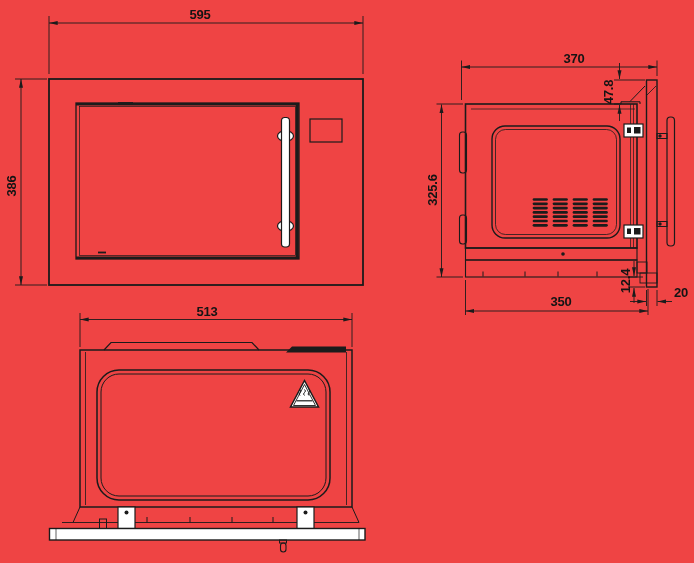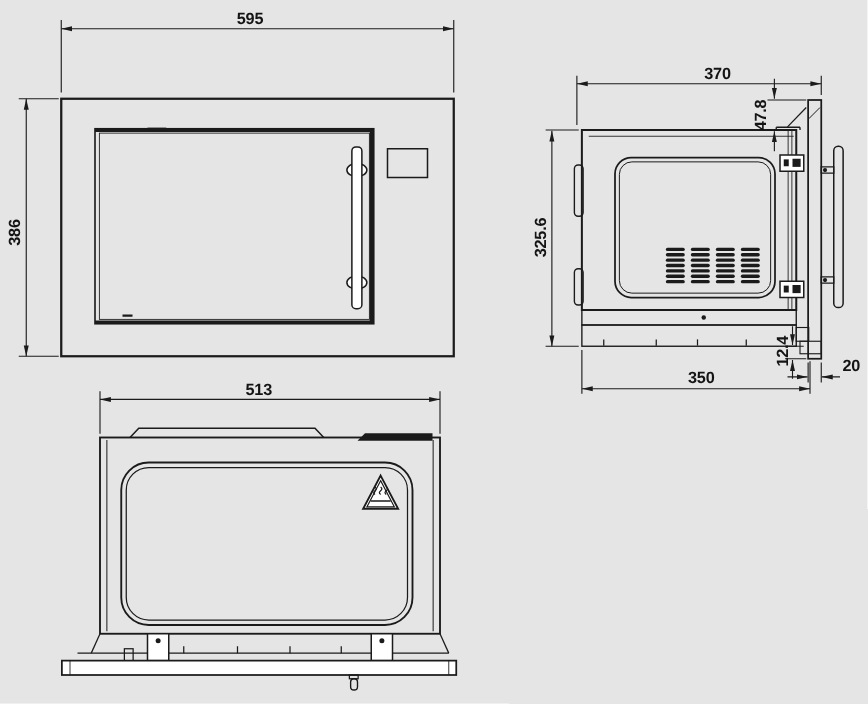--- a/index.html
+++ b/index.html
@@ -1,16 +1,16 @@
 <!DOCTYPE html>
 <html><head>
 <meta charset="utf-8">
 <style>
   html,body{margin:0;padding:0;background:#ffffff;}
-  .stage{position:relative;width:694px;height:563px;background:#e5e5e5;overflow:hidden;}
+  .stage{position:relative;width:694px;height:563px;background:#ef4444;overflow:hidden;}
   svg{display:block;}
   text.d{
     font-family:"Liberation Sans",sans-serif;
     font-weight:700;
     font-size:13px;
     letter-spacing:-0.2px;
     fill:#141414;
     stroke:none;
     text-anchor:middle;
   }

